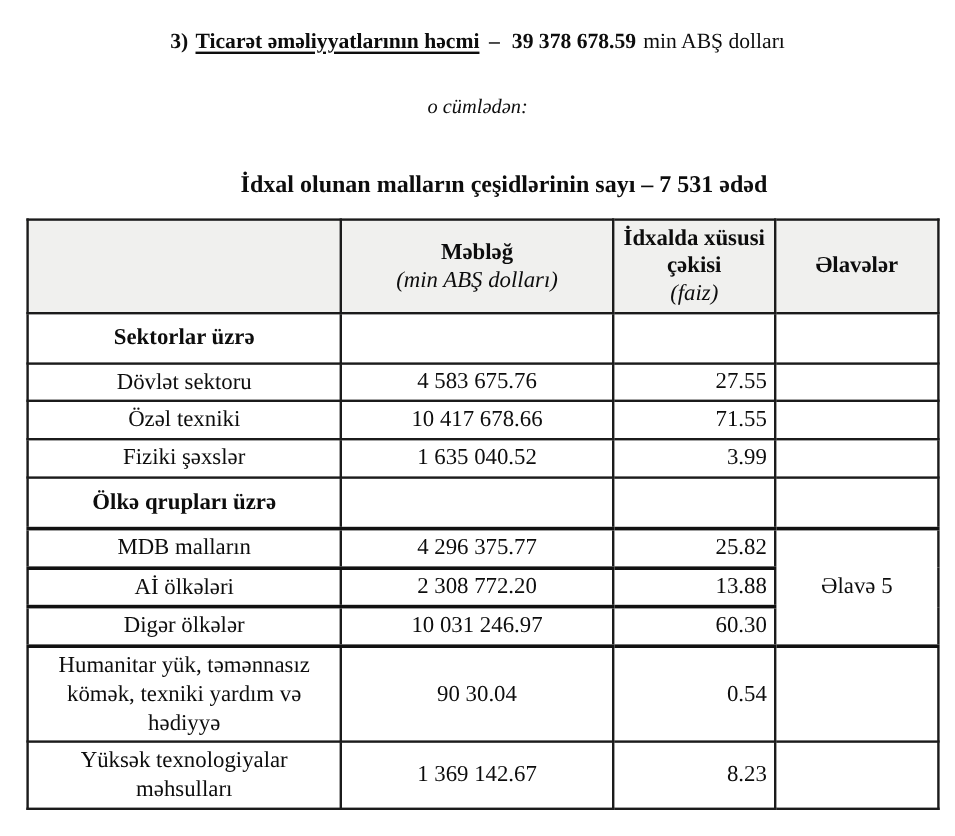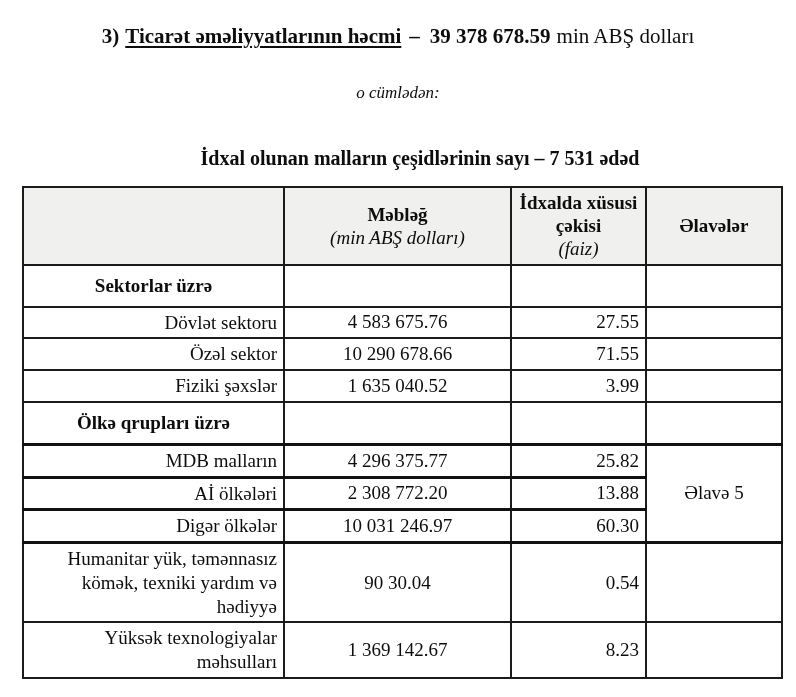--- a/index.html
+++ b/index.html
@@ -16,21 +16,21 @@
     width: 796px;
     height: 697px;
     overflow: hidden;
     position: relative;
   }
 
   
   .title-line {
     margin-top: 24px;
     text-align: center;
-    font-size: 21px;
+    font-size: 18px;
     white-space: nowrap;
   }
   .title-number { font-weight: bold; margin-right: 6px; }
   .title-main {
     font-weight: bold;
     text-decoration: underline;
     text-decoration-thickness: 2px;
     text-underline-offset: 3px;
   }
   .title-dash { font-weight: bold; margin: 0 10px 0 8px; }
@@ -85,21 +85,21 @@
     height: 63px;
     line-height: 1.22;
     padding: 3px 8px;
   }
   .th-title { font-weight: bold; display: block; }
   .th-sub { font-style: italic; display: block; }
 
   tr.section-row td { height: 34px; }
   tr.data-row td { height: 23px; }
 
-  td.label-cell { text-align: right; padding-left: 6px; line-height: 1.25; }
+  td.label-cell { text-align: center; padding-left: 6px; line-height: 1.25; }
   td.section-cell { text-align: center; font-weight: bold; }
   td.amount-cell { text-align: center; padding-right: 9px; }
   td.share-cell { text-align: right; padding-right: 17px; }
   td.annex-cell {
     text-align: center;
     border: 3px solid #111111;
   }
   tr.thick-top td { border-top-width: 3px; border-top-color: #111111; }
 </style>
 </head>
@@ -148,22 +148,22 @@
           <td class="share-cell"></td>
           <td class="annex-empty-cell"></td>
         </tr>
         <tr class="data-row">
           <td class="label-cell">Dövlət sektoru</td>
           <td class="amount-cell">4 583 675.76</td>
           <td class="share-cell">27.55</td>
           <td class="annex-empty-cell"></td>
         </tr>
         <tr class="data-row">
-          <td class="label-cell">Özəl sektor</td>
-          <td class="amount-cell">10 290 678.66</td>
+          <td class="label-cell">Özəl texniki</td>
+          <td class="amount-cell">10 417 678.66</td>
           <td class="share-cell">71.55</td>
           <td class="annex-empty-cell"></td>
         </tr>
         <tr class="data-row">
           <td class="label-cell">Fiziki şəxslər</td>
           <td class="amount-cell">1 635 040.52</td>
           <td class="share-cell">3.99</td>
           <td class="annex-empty-cell"></td>
         </tr>
         <tr class="section-row">

